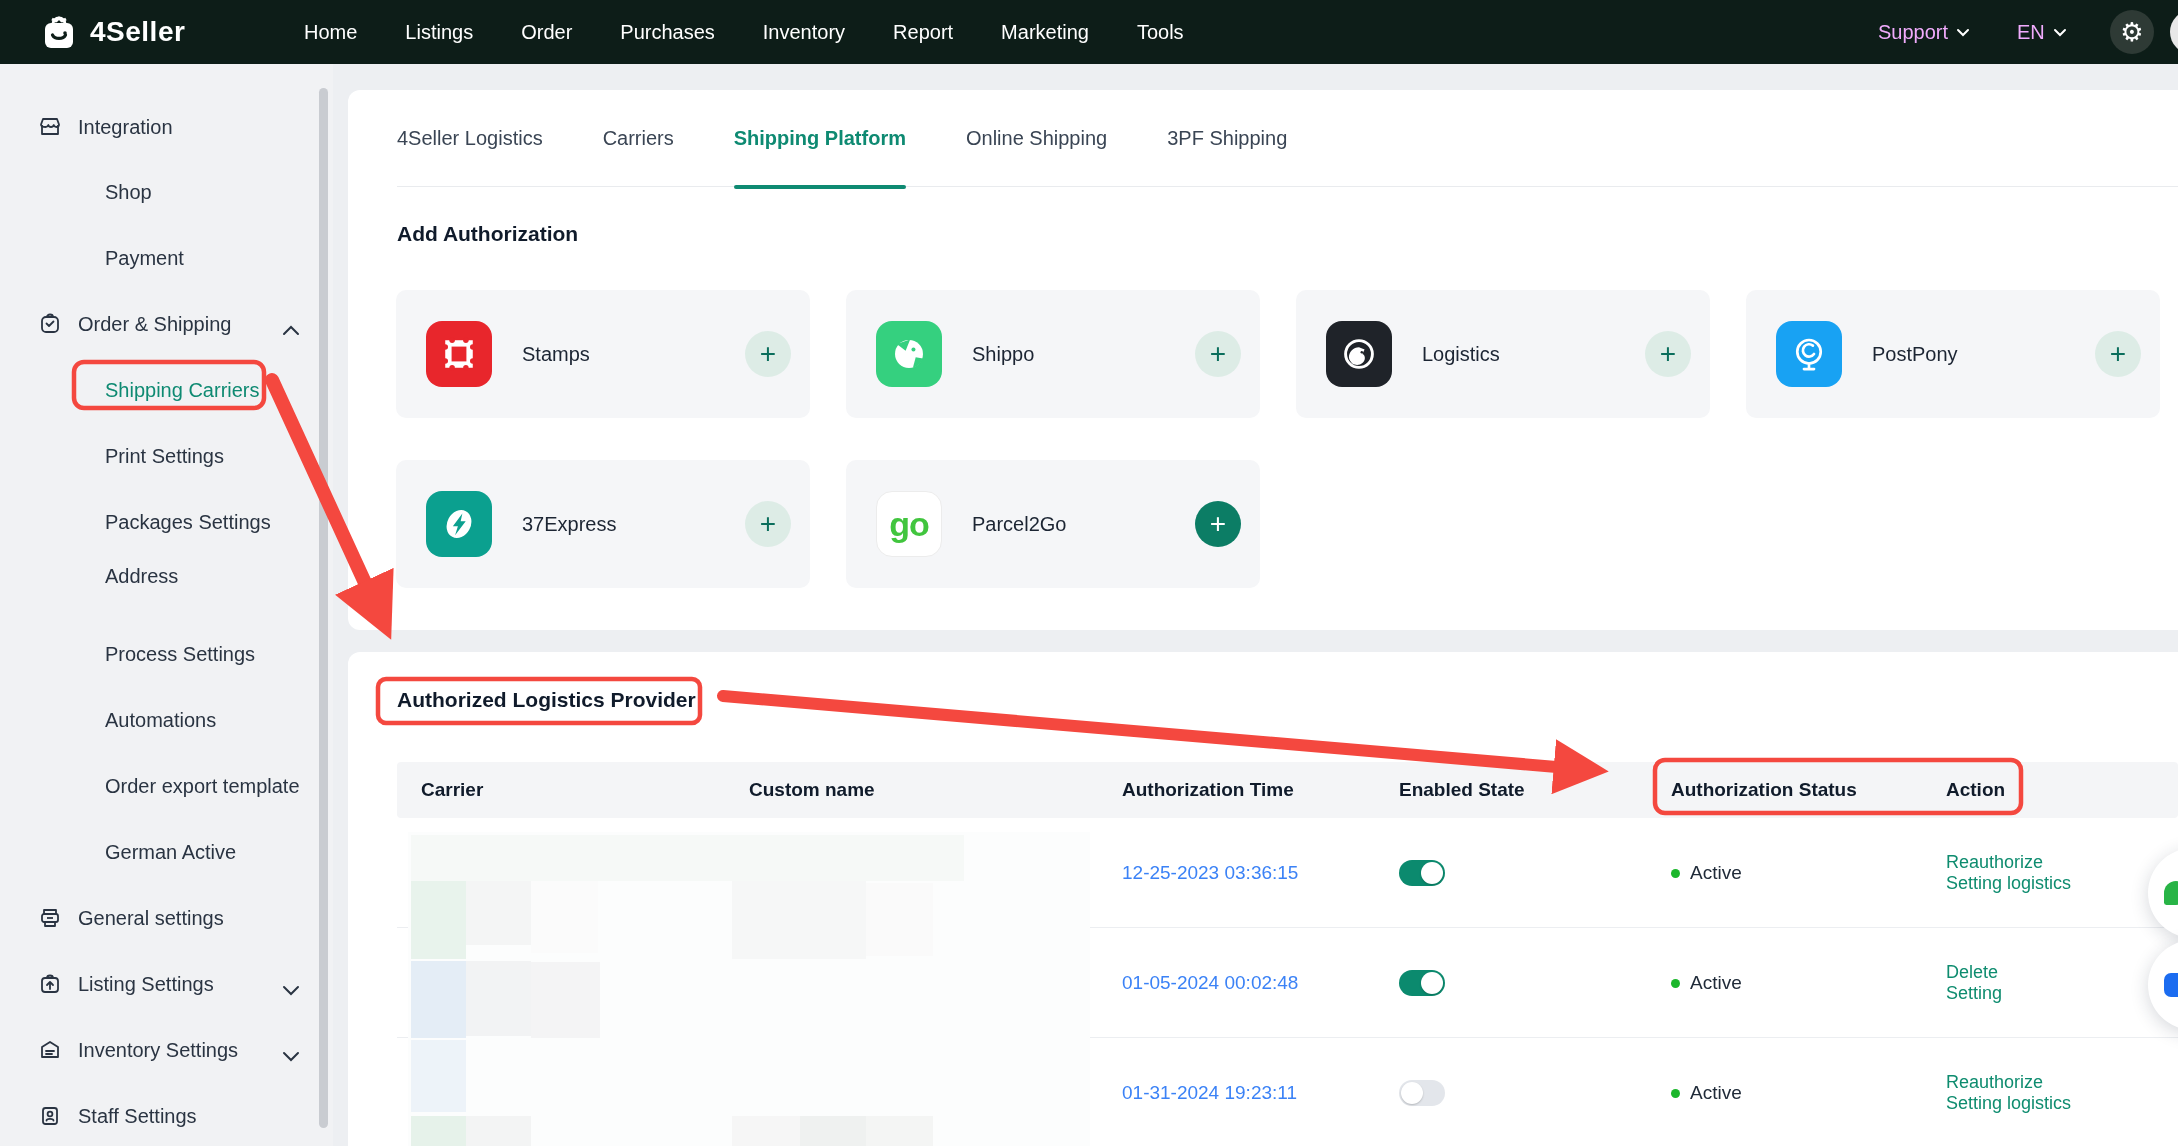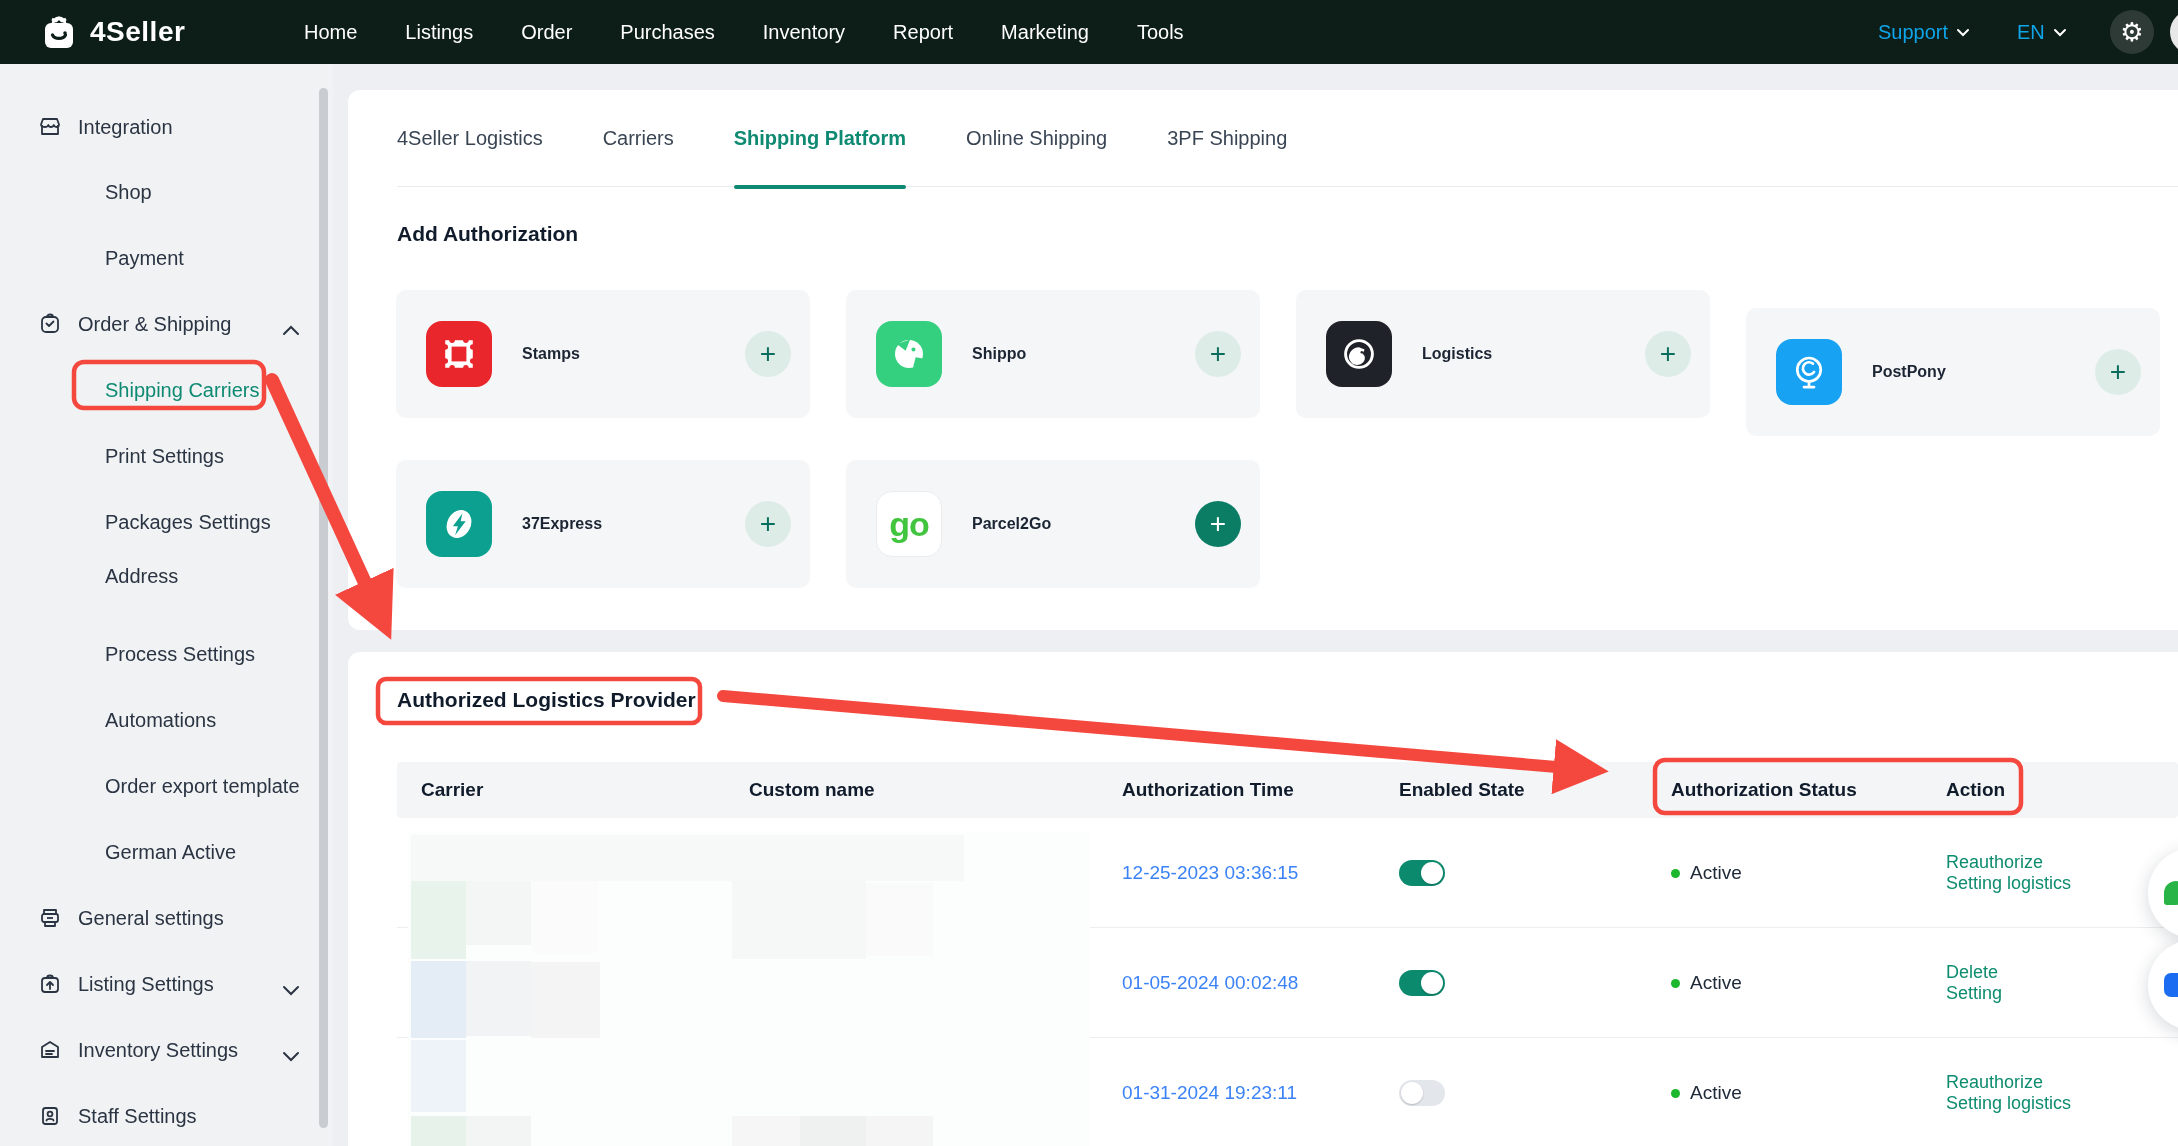--- a/index.html
+++ b/index.html
@@ -9,21 +9,21 @@
     background:#edeff2;
     font-family:"Liberation Sans", sans-serif;
     color:#1f2937;
   }
   
   .topnav { position:absolute; left:0; top:0; width:2178px; height:64px; background:#0d1d18; }
   .brand { position:absolute; left:40px; top:0; height:64px; display:flex; align-items:center; gap:12px; }
   .brand-name { color:#fff; font-size:28px; font-weight:700; letter-spacing:.5px; }
   .nav-menu { position:absolute; left:296px; top:0; height:64px; display:flex; gap:48px; align-items:center;margin-left:8px; }
   .nav-item { color:#fff; font-size:20px; font-weight:500; cursor:pointer; white-space:nowrap; }
-  .nav-right-item { position:absolute; top:0; height:64px; display:flex; align-items:center; gap:8px; color:#0ea5e9; font-size:20px; font-weight:500; cursor:pointer; }
+  .nav-right-item { position:absolute; top:0; height:64px; display:flex; align-items:center; gap:8px; color:#f0abfc; font-size:20px; font-weight:500; cursor:pointer; }
   .gear-wrap { position:absolute; left:2110px; top:10px; width:44px; height:44px; border-radius:50%; background:#2e3a35; display:flex; align-items:center; justify-content:center; cursor:pointer; }
   .gear-glyph { color:#fff; font-size:26px; line-height:1; }
   .avatar-sliver { position:absolute; left:2170px; top:10px; width:44px; height:44px; border-radius:50%; background:#e8e8e8; }
   
   .sidebar { position:absolute; left:0; top:64px; width:333px; height:1082px; background:#f1f2f4; }
   .side-item { position:absolute; left:0; width:333px; height:30px; display:flex; align-items:center; cursor:pointer; font-size:20px; color:#2a3442; }
   .side-item .icon { position:absolute; left:38px; top:3px; width:24px; height:24px; }
   .side-item .lbl-l1 { position:absolute; left:78px; white-space:nowrap; }
   .side-item .lbl-l2 { position:absolute; left:105px; white-space:nowrap; }
   .side-item .chev { position:absolute; left:282px; top:9px; }
@@ -34,21 +34,21 @@
   .panel2 { position:absolute; left:348px; top:652px; width:1850px; height:494px; background:#fff; border-radius:12px 12px 0 0; overflow:hidden; }
   
   .tabs { position:absolute; left:49px; top:0; right:0; height:97px; display:flex; gap:60px; align-items:center; border-bottom:1px solid #e9ebee; }
   .tab { position:relative; font-size:20px; color:#3a4554; cursor:pointer; height:97px; display:flex; align-items:center; white-space:nowrap; }
   .tab.active { color:#0e8a72; font-weight:700; }
   .tab.active::after { content:""; position:absolute; left:0; right:0; bottom:-2px; height:4px; background:#0e8a72; border-radius:2px; }
   
   .section-title { position:absolute; font-size:21px; font-weight:700; color:#101b2b; white-space:nowrap; }
   .card { position:absolute; width:414px; height:128px; background:#f5f6f8; border-radius:10px; cursor:pointer; }
   .card .brand-ic { position:absolute; left:30px; top:31px; width:66px; height:66px; border-radius:16px; display:flex; align-items:center; justify-content:center; }
-  .card .card-label { position:absolute; left:126px; top:0; height:128px; display:flex; align-items:center; font-size:16px; font-weight:700; color:#1c2533; }
+  .card .card-label { position:absolute; left:126px; top:0; height:128px; display:flex; align-items:center; font-size:20px; font-weight:400; color:#1c2533; }
   .plusbtn { position:absolute; left:349px; top:41px; width:46px; height:46px; border-radius:50%; background:#ddece6; color:#0b6e5c; font-size:28px; font-weight:400; display:flex; align-items:center; justify-content:center; cursor:pointer; line-height:1; }
   .plusbtn.filled { background:#0c7d65; color:#fff; }
   .brand-stamps { background:#e8262c; }
   .brand-shippo { background:#35d07f; }
   .brand-shipsaving { background:#1f2329; }
   .brand-postpony { background:#18a2f3; }
   .brand-37express { background:#0ba08f; }
   .brand-parcel2go { background:#fff; border:1px solid #ececec; }
   .parcel-logo { font-size:34px; font-weight:700; color:#41c53e; letter-spacing:-1px; }
   
@@ -278,21 +278,21 @@
       <svg width="38" height="38" viewBox="0 0 34 34">
           <circle cx="17" cy="17" r="12" fill="none" stroke="#fff" stroke-width="2.6"></circle>
           <path d="M8 20 c0-5 4-9 9-9 l5 2 -2 4 c3 1 3 6 0 8 c-2 2-6 2.5-9 .5 C9.5 24 8 22 8 20 z" fill="#fff"></path>
           <circle cx="19.5" cy="15.5" r="1.1" fill="#1f2329"></circle>
         </svg>
     </div>
     <div class="card-label">Logistics</div>
     <div class="plusbtn">+</div>
   </div>
 
-  <div class="card" style="left:1398px; top:218px;">
+  <div class="card" style="left:1398px; top:200px;">
     <div class="brand-ic brand-postpony">
       <svg width="38" height="38" viewBox="0 0 34 34" fill="none" stroke="#fff" stroke-width="2.4" stroke-linecap="round">
           <circle cx="17" cy="15" r="10.5"></circle>
           <path d="M20.5 9.5 a5.5 5.5 0 1 0 1 7.5"></path>
           <path d="M17 25.5 v3.5"></path>
           <path d="M12.5 30.5 h9"></path>
         </svg>
     </div>
     <div class="card-label">PostPony</div>
     <div class="plusbtn">+</div>

